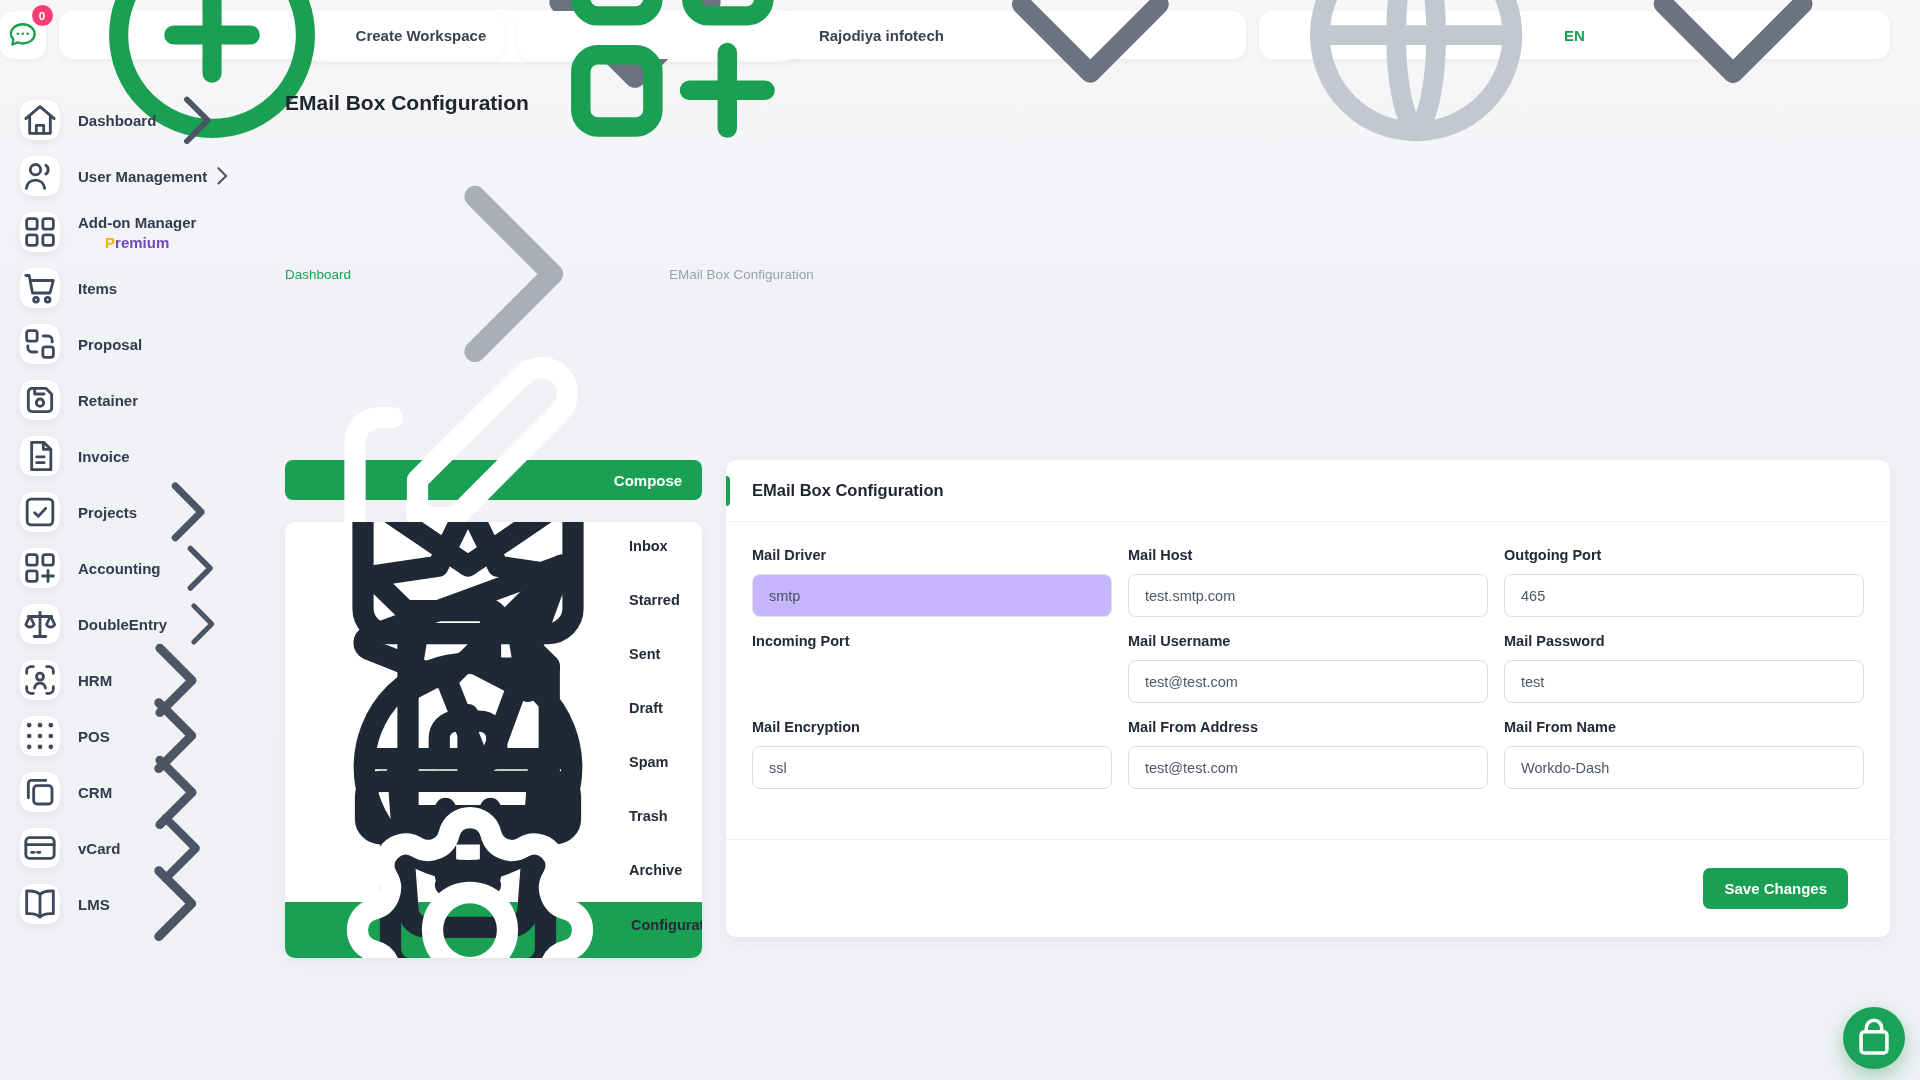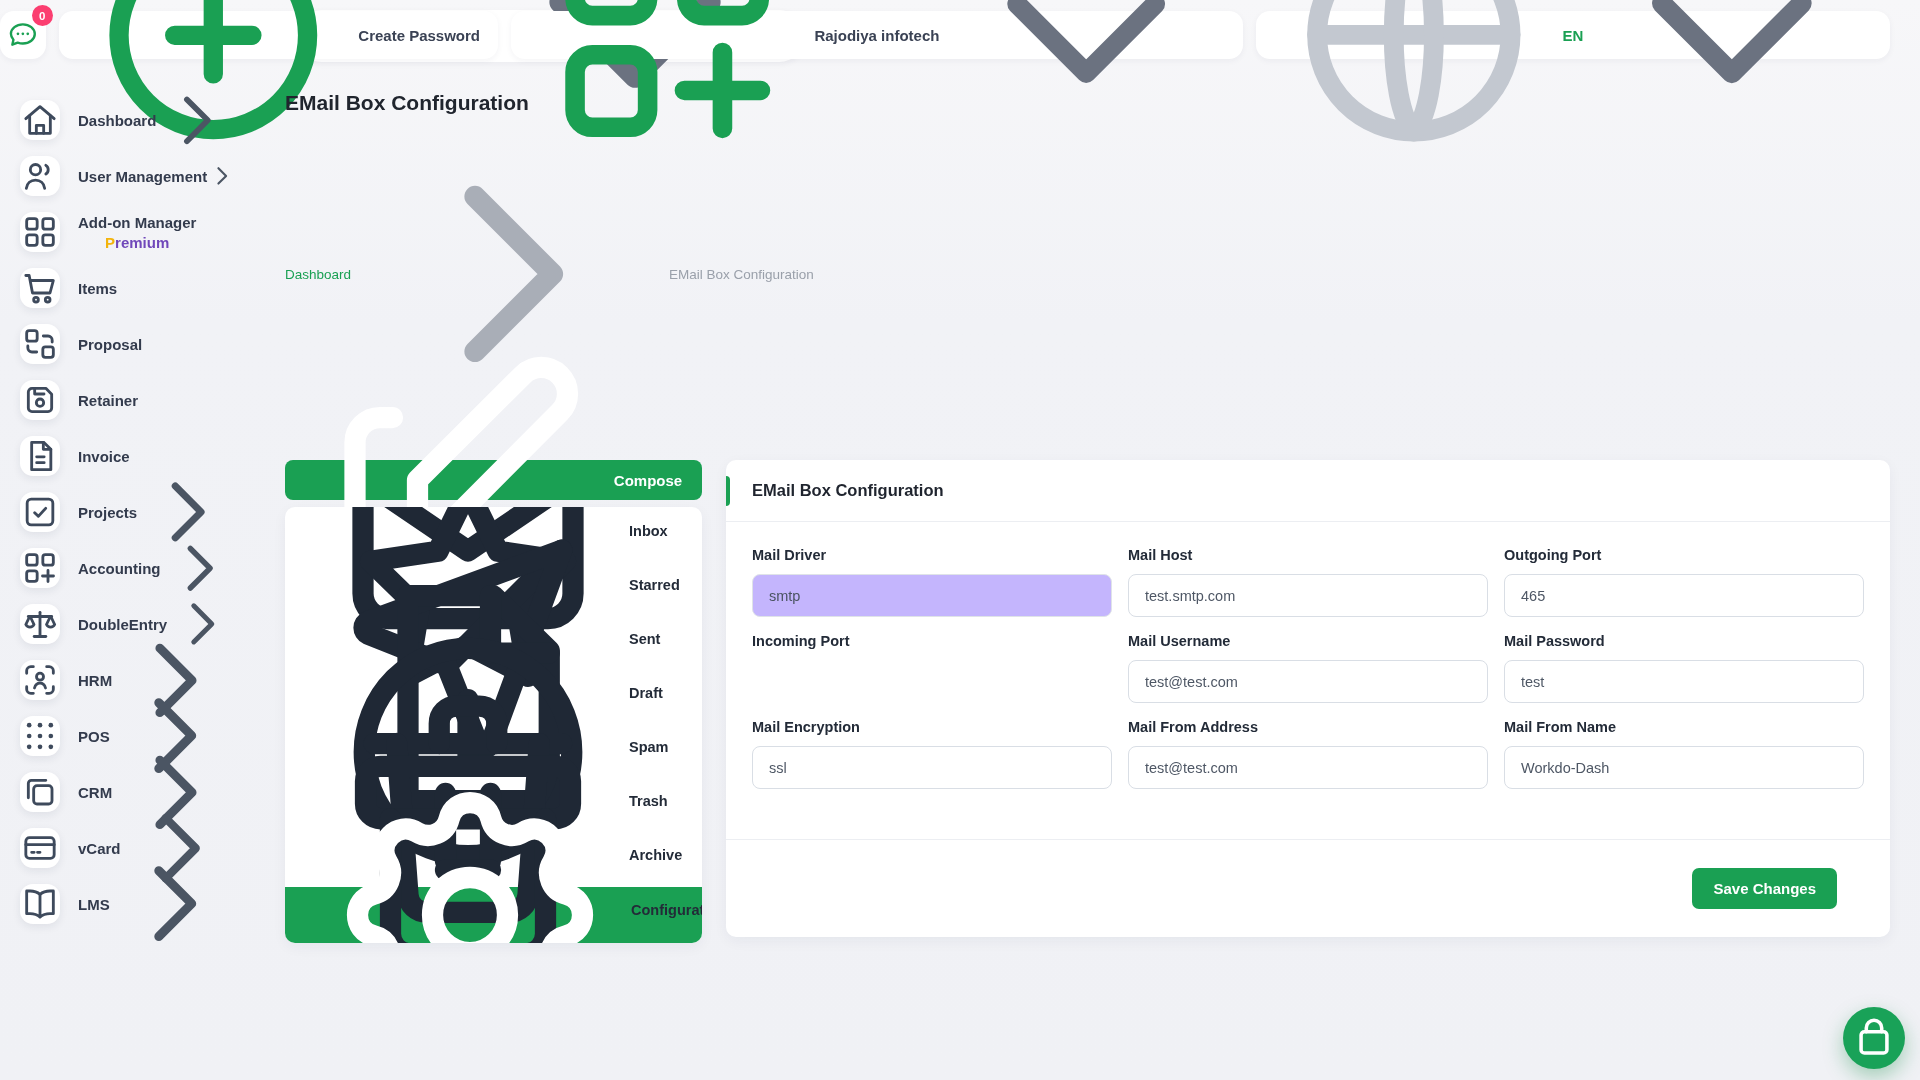--- a/index.html
+++ b/index.html
@@ -69,42 +69,42 @@
   .bc-cur{color:#9aa0aa;}
   .content-row{display:flex;gap:24px;margin-top:36px;align-items:flex-start;}
 
   
   .mail-nav{width:417px;flex:none;}
   .compose-btn{width:100%;height:40px;border:none;border-radius:8px;background:var(--green);color:#fff;
     font-size:15px;font-weight:600;display:flex;align-items:center;justify-content:center;gap:9px;
     cursor:pointer;font-family:inherit;}
   .compose-btn .c-icon{display:flex;}
   .compose-btn svg{width:17px;height:17px;}
-  .folder-card{margin-top:7px;background:#fff;border-radius:10px;overflow:hidden;
+  .folder-card{margin-top:22px;background:#fff;border-radius:10px;overflow:hidden;
     box-shadow:0 4px 14px rgba(25,35,70,.05);padding-top:2px;}
   .folder-row{display:flex;align-items:center;height:54px;padding:0 20px 0 33px;gap:11px;
     font-size:15px;color:#252d3a;cursor:pointer;}
   .f-icon{display:flex;color:#1f2835;flex:none;}
   .f-icon svg{width:18px;height:18px;}
   .folder-row.active{background:var(--green);color:#fff;height:56px;padding-left:35px;}
   .folder-row.active .f-icon{color:#fff;}
 
   
   .form-card{flex:1;background:#fff;border-radius:10px;box-shadow:0 4px 14px rgba(25,35,70,.05);}
   .card-header{position:relative;padding:21px 26px;border-bottom:1px solid #eceef2;}
   .card-header h2{margin:0;font-size:16.5px;font-weight:700;color:#1f242e;}
   .accent{position:absolute;left:0;top:50%;transform:translateY(-50%);width:4px;height:30px;
     background:var(--green);border-radius:0 4px 4px 0;}
   .card-body{display:grid;grid-template-columns:1fr 1fr 1fr;column-gap:26px;row-gap:19px;
     padding:25px 26px 50px;gap:16px;}
   .f-label{display:block;font-size:14.5px;font-weight:700;color:#232b38;margin-bottom:11px;}
   .f-input{width:100%;height:43px;border:1px solid #d9dee5;border-radius:8px;padding:0 16px;
     font-size:14.5px;color:#4e5765;background:#fff;font-family:inherit;outline:none;}
   .f-input.disabled{background:#c4b5fd;border-color:#dfe3e8;color:#4a5361;}
-  .card-footer{border-top:1px solid #eceef2;padding:28px 53px;display:flex;justify-content:flex-end;}
+  .card-footer{border-top:1px solid #eceef2;padding:28px 42px;display:flex;justify-content:flex-end;}
   .save-btn{background:var(--green);color:#fff;border:none;border-radius:7px;height:41px;padding:0 21px;
     font-size:15px;font-weight:600;cursor:pointer;font-family:inherit;}
 
   
   .fab{position:absolute;right:15px;bottom:11px;width:62px;height:62px;border-radius:50%;
     background:#19a258;border:none;display:flex;align-items:center;justify-content:center;color:#fff;
     cursor:pointer;box-shadow:0 8px 20px rgba(20,140,70,.35);}
   .fab svg{width:27px;height:27px;}
   .fab .fab-icon{display:flex;}
 </style>
@@ -152,21 +152,21 @@
           </span>
         <span class="badge">0</span>
       </button>
       <button class="pill">
         <span class="ic-green">
             <svg viewBox="0 0 24 24" fill="none" stroke="currentColor" stroke-width="1.7" stroke-linecap="round" stroke-linejoin="round" style="width:100%;height:100%;min-width:11px;min-height:11px;display:block">
               <circle cx="12" cy="12" r="8.3"></circle>
               <path d="M12 8.6v6.8M8.6 12h6.8"></path>
             </svg>
           </span>
-        <span class="pill-label">Create Password</span>
+        <span class="pill-label">Create Workspace</span>
       </button>
       <button class="pill">
         <span class="ic-green">
             <svg viewBox="0 0 24 24" fill="none" stroke="currentColor" stroke-width="1.7" stroke-linecap="round" stroke-linejoin="round" style="width:100%;height:100%;min-width:11px;min-height:11px;display:block">
               <rect x="4" y="4" width="6.3" height="6.3" rx="1.5"></rect>
               <rect x="13.7" y="4" width="6.3" height="6.3" rx="1.5"></rect>
               <rect x="4" y="13.7" width="6.3" height="6.3" rx="1.5"></rect>
               <path d="M16.8 13.5v6.6M13.5 16.8h6.6"></path>
             </svg>
           </span>

